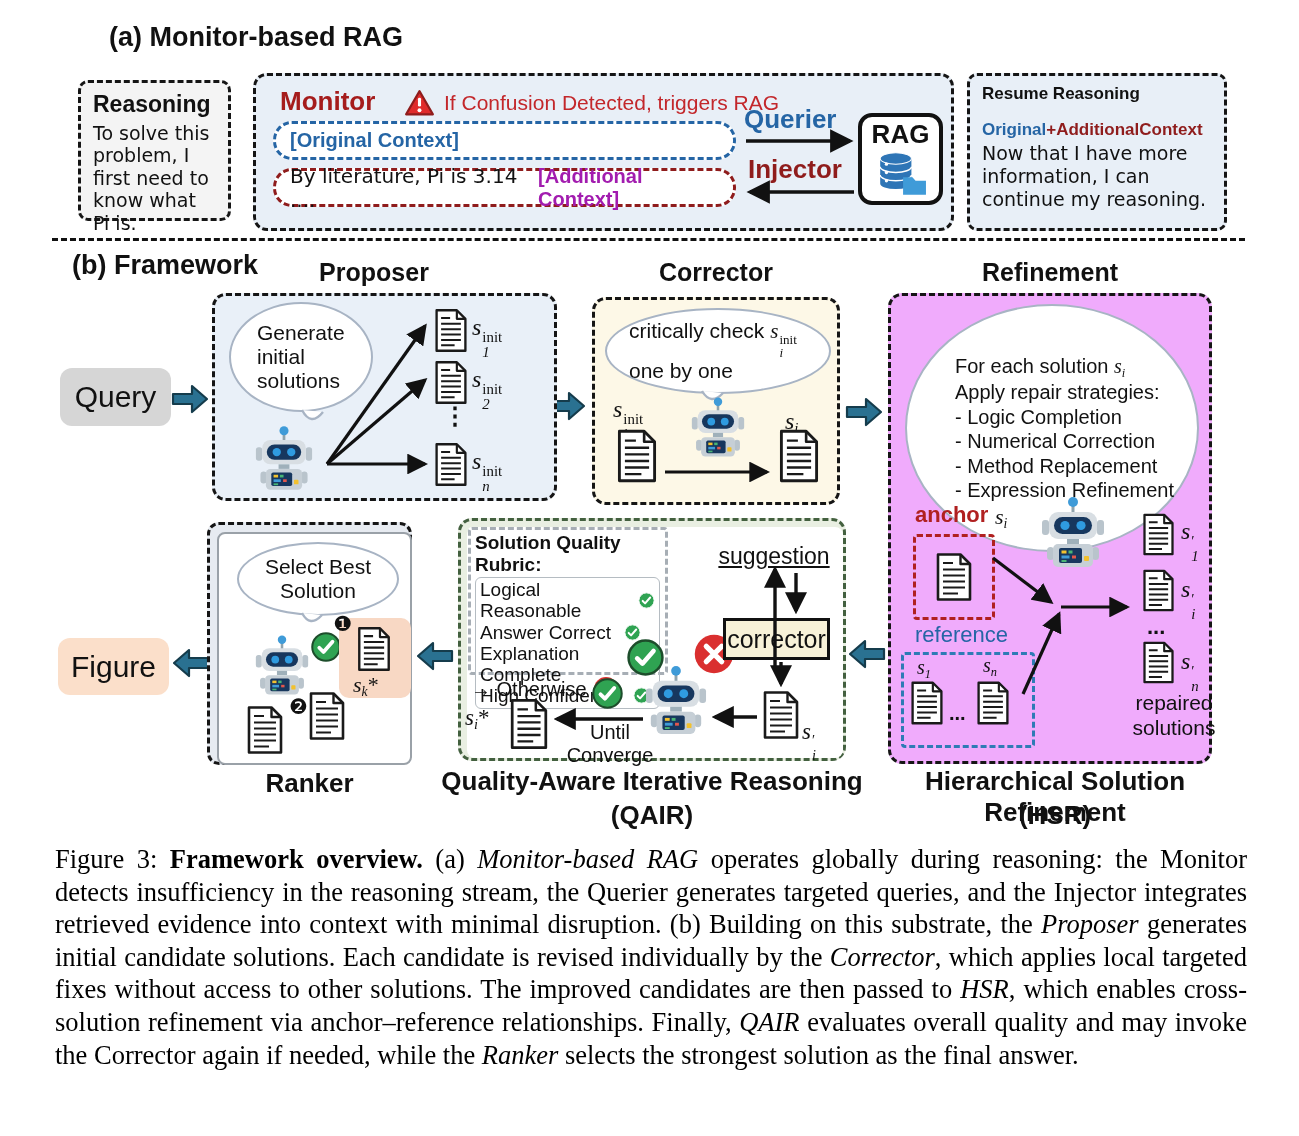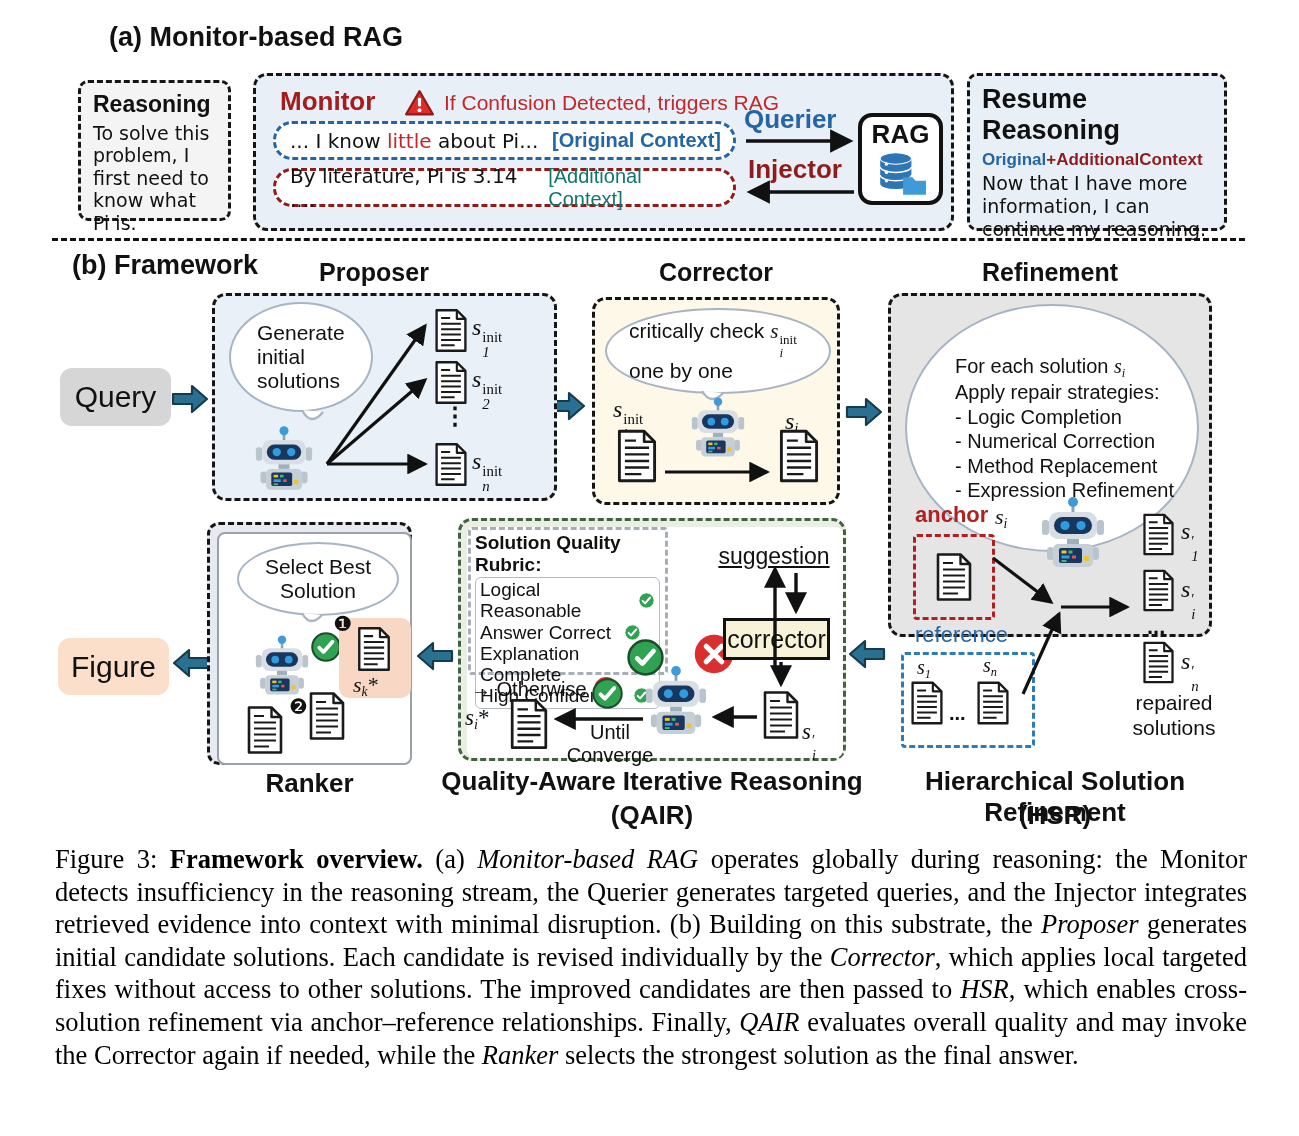--- a/index.html
+++ b/index.html
@@ -40,29 +40,29 @@
   #warn-icon{left:148px;top:13px;}
   #monitor-alert{left:188px;top:15px;font-size:21px;color:#c3272b;}
   .ctxline{position:absolute;left:17px;width:463px;height:39px;background:#fff;
            border-radius:19px;box-sizing:border-box;display:flex;align-items:center;
            justify-content:space-between;padding:0 12px 0 14px;}
   #ctx-original{top:45px;border:3px dashed #2565a5;}
   #ctx-additional{top:92px;border:3px dashed #8f1c1c;}
   .ctxtext{font-size:20px;color:#111;}
   .ctxem{color:#c3272b;}
   #ctx-original .ctxtag{font-size:20px;font-weight:bold;color:#2565a5;}
-  #ctx-additional .ctxtag{font-size:20px;font-weight:normal;color:#0f766e;}
+  #ctx-additional .ctxtag{font-size:20px;font-weight:bold;color:#a21caf;}
   #querier-label{left:488px;top:28px;font-size:26px;font-weight:bold;color:#2565a5;}
   #injector-label{left:492px;top:78px;font-size:26px;font-weight:bold;color:#8f1c1c;}
   #rag-chip{left:602px;top:37px;width:85px;height:92px;background:#fff;border:4px solid #111;
             border-radius:14px;box-sizing:border-box;text-align:center;}
   #rag-chip .rag-t{font-size:26px;font-weight:bold;margin-top:2px;}
   #resume-box{left:967px;top:73px;width:260px;height:158px;background:#e8eff7;
               border-radius:10px;padding:6px 12px;}
-  #resume-box h4{margin:2px 0 4px 0;font-size:27px;}
+  #resume-box h4{margin:2px 0 16px 0;font-size:17px;}
   #resume-box .mixline{font-size:17px;font-weight:bold;margin:0 0 2px 0;}
   #resume-box .mixline .blue{color:#2565a5;}
   #resume-box .mixline .dred{color:#8f1c1c;}
   #resume-box p{margin:0;font-size:19px;line-height:1.2;}
   #separator{left:52px;top:238px;width:1193px;border-top:3px dashed #111;height:0;}
 
   
   #title-b{left:72px;top:250px;}
   #hdr-proposer{left:299px;top:258px;width:150px;}
   #hdr-corrector{left:636px;top:258px;width:160px;}
@@ -90,21 +90,21 @@
   #p-dots{left:228px;top:106px;font-size:24px;font-weight:bold;letter-spacing:1px;}
   #p-doc3{left:218px;top:146px;} #p-lab3{left:257px;top:152px;}
 
   #corrector-box{left:592px;top:297px;width:248px;height:208px;background:#fdf8e7;}
   #corrector-bubble{left:10px;top:8px;width:226px;height:86px;font-size:21px;
                     align-items:flex-start;padding-left:22px;}
   #corrector-robot{left:96px;top:92px;}
   #c-lab-in{left:18px;top:96px;} #c-doc-in{left:20px;top:128px;}
   #c-lab-out{left:190px;top:108px;} #c-doc-out{left:182px;top:128px;}
 
-  #refine-box{left:888px;top:293px;width:324px;height:344px;background:#e5e5e5;}
+  #refine-box{left:888px;top:293px;width:324px;height:471px;background:#f0abfc;}
   #refine-bubble{left:14px;top:8px;width:294px;height:248px;font-size:20px;
                  align-items:flex-start;padding-left:48px;line-height:1.22;}
   #refine-robot{left:150px;top:196px;}
   #anchor-label{left:24px;top:206px;font-size:22px;font-weight:bold;color:#b02020;}
   #anchor-math{left:104px;top:208px;font-size:22px;}
   #anchor-box{left:22px;top:238px;width:76px;height:80px;border:3px dashed #b02020;
               border-radius:4px;display:flex;align-items:center;justify-content:center;}
   #reference-label{left:24px;top:326px;font-size:22px;color:#2565a5;}
   #reference-box{left:10px;top:356px;width:128px;height:90px;border:3px dashed #2e7bb5;
                  border-radius:4px;}
@@ -241,21 +241,20 @@
   </div>
 
   <div class="abs dashedbox" id="monitor-box">
     <div class="abs" id="monitor-title">Monitor</div>
     <svg class="abs" id="warn-icon" width="31" height="28">
         <use href="#warn"></use>
       </svg>
     <div class="abs" id="monitor-alert">If Confusion Detected, triggers RAG</div>
 
     <div class="ctxline" id="ctx-original">
-      <span class="ctxtext hand"><span>... I know </span><span class="ctxem">little</span><span> about Pi...</span></span>
       <span class="ctxtag">[Original Context]</span>
     </div>
     <div class="ctxline" id="ctx-additional">
       <span class="ctxtext hand">By literature, Pi is 3.14 ....</span>
       <span class="ctxtag">[Additional Context]</span>
     </div>
 
     <div class="abs" id="querier-label">Querier</div>
     <div class="abs" id="injector-label">Injector</div>
     <svg class="arrowlayer" width="701" height="158">

